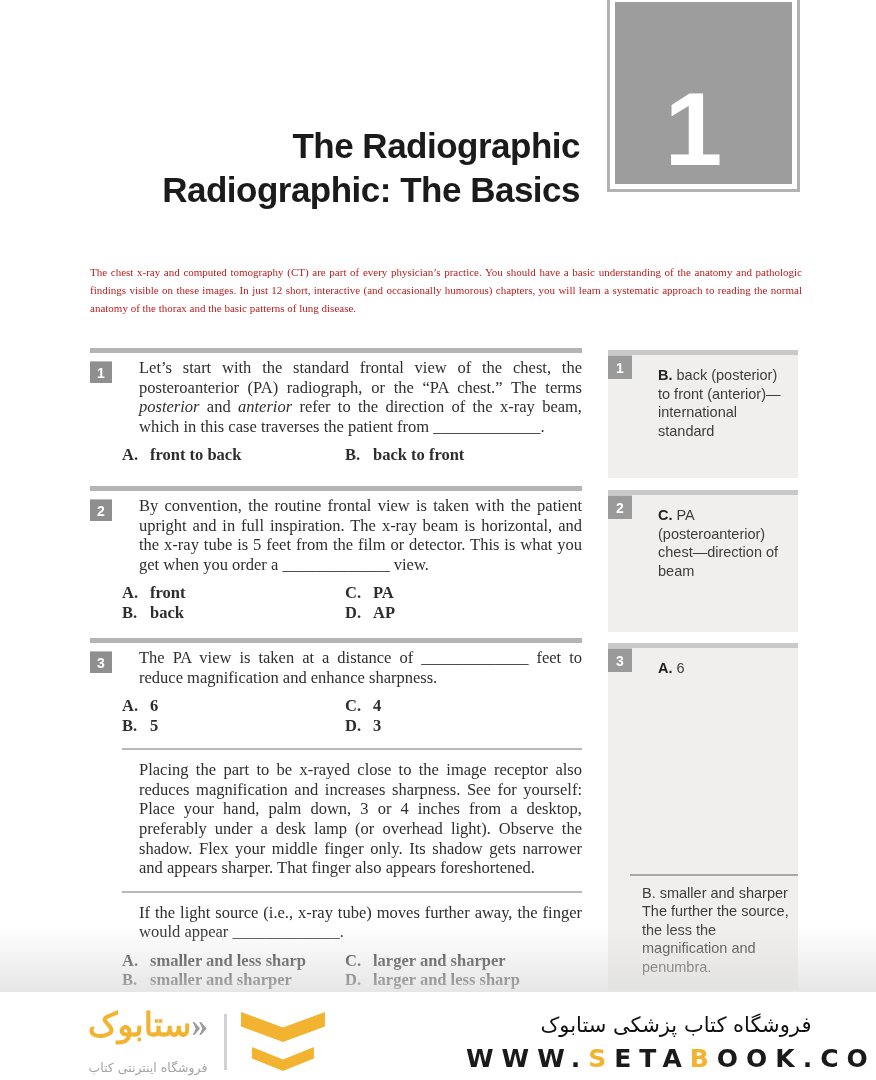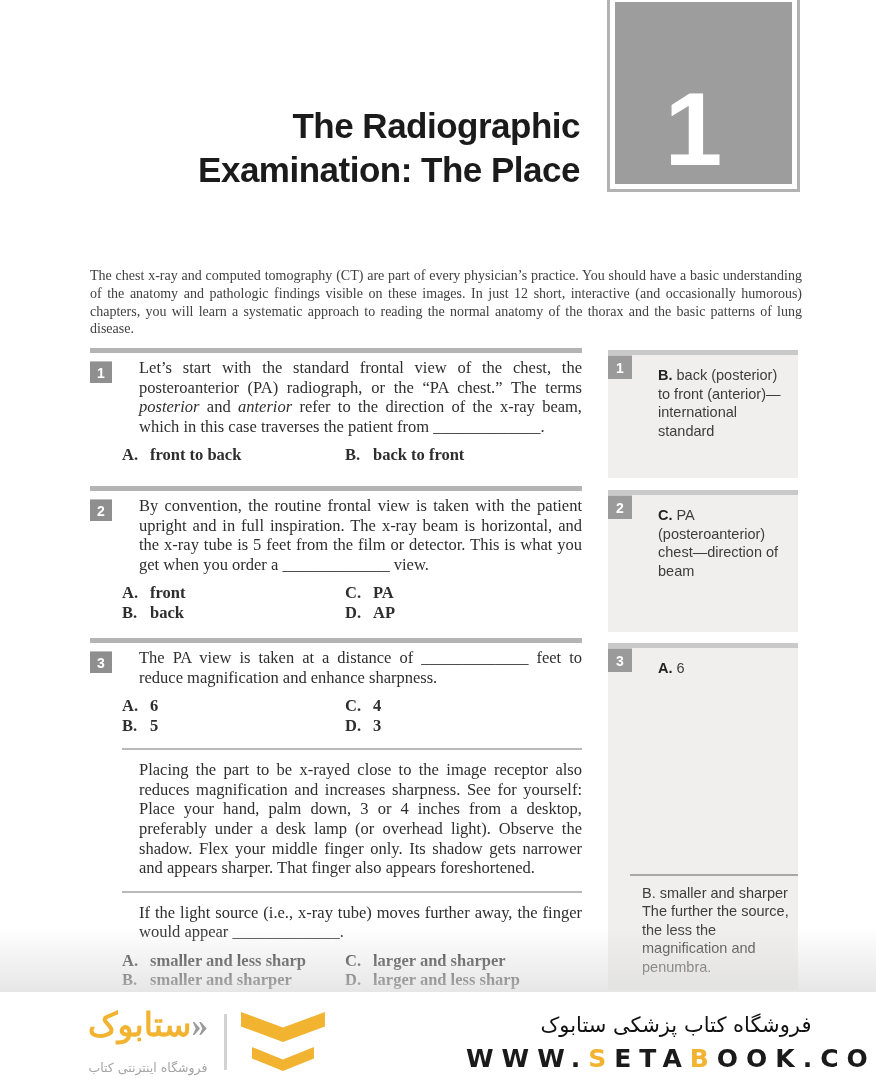--- a/index.html
+++ b/index.html
@@ -3,21 +3,21 @@
 <meta charset="utf-8">
 <style>
   html,body { margin:0; padding:0; background:#ffffff; }
   .page {
     position:relative; width:876px; height:1080px; background:#ffffff;
     font-family:"Liberation Serif", serif; color:#2e2e2e; overflow:hidden;
   }
 
   
   .chapter-title {
-    position:absolute; top:104px; left:90px; width:490px;
+    position:absolute; top:124px; left:90px; width:490px;
     text-align:right; font-family:"Liberation Sans", sans-serif;
     font-weight:bold; font-size:35px; line-height:44px; color:#1b1b1b;
     letter-spacing:-0.5px;
   }
   .chapter-box {
     position:absolute; left:607px; top:-6px; width:193px; height:198px;
     border:3px solid #b2b2b2; background:#ffffff; padding:5px; box-sizing:border-box;
   }
   .chapter-box-inner {
     width:100%; height:100%; background:#9d9d9d;
@@ -25,21 +25,21 @@
   }
   .chapter-number {
     font-family:"Liberation Sans", sans-serif; font-weight:bold;
     font-size:104px; line-height:0.82; color:#ffffff;
     transform:translateX(-10px); padding-bottom:12px;
   }
 
   
   .intro {
     position:absolute; top:253px; left:90px; width:712px;
-    font-size:14px; line-height:17.8px; text-align:justify; color:#404040;
+    font-size:11px; line-height:17.8px; text-align:justify; color:#b91c1c;
   }
 
   
   .qblock { position:absolute; left:90px; width:492px; }
   .qbar { height:5px; background:#b4b4b4; }
   .qbody { position:relative; padding-left:32px; margin-top:5px; }
   .qbadge {
     position:absolute; left:0; top:3px; width:22px; height:22px;
     background:#8f8f8f; border-top:1px solid #bdbdbd; box-sizing:border-box;
     color:#ffffff; font-family:"Liberation Sans", sans-serif; font-weight:bold;
@@ -112,21 +112,21 @@
     letter-spacing:8px; color:#1a1a1a; margin-top:6px; white-space:nowrap;
   }
 </style>
 </head>
 <body>
 
 <div class="page">
 
   <div class="chapter-title">
     <div>The Radiographic</div>
-    <div>Examination: The Place</div>
+    <div>Radiographic: The Basics</div>
   </div>
   <div class="chapter-box">
     <div class="chapter-box-inner">
       <div class="chapter-number">1</div>
     </div>
   </div>
 
   <p class="intro">The chest x-ray and computed tomography (CT) are part of every physician’s practice. You should have a basic understanding of the anatomy and pathologic findings visible on these images. In just 12 short, interactive (and occasionally humorous) chapters, you will learn a systematic approach to reading the normal anatomy of the thorax and the basic patterns of lung disease.</p>
 
   <div class="qblock" style="top:348px;">

